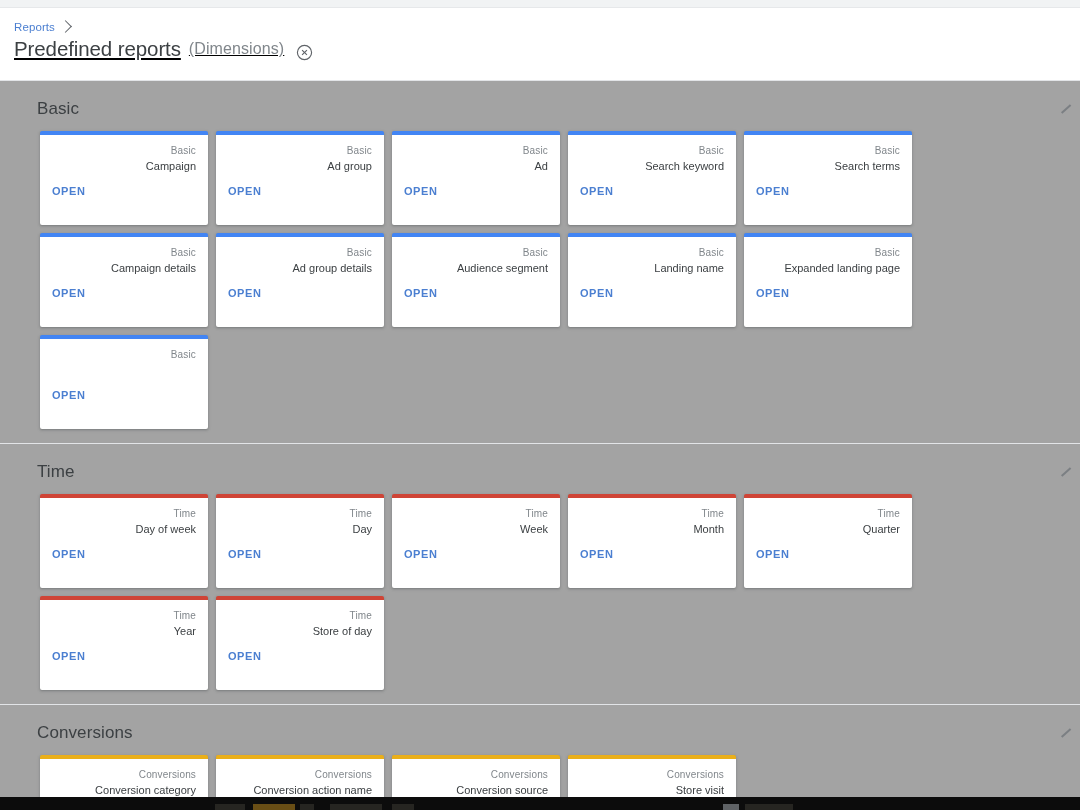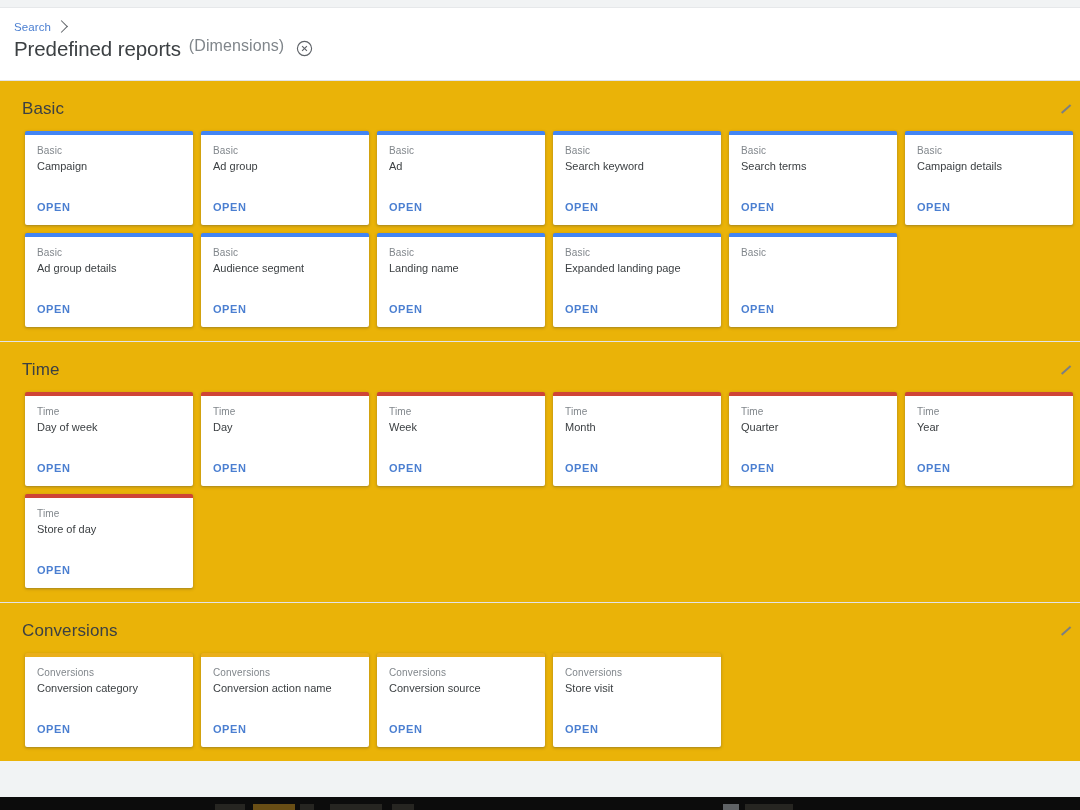--- a/index.html
+++ b/index.html
@@ -49,22 +49,23 @@
   .breadcrumb-chevron {
     display: inline-block;
     width: 9px; height: 9px;
     border-top: 1.7px solid #5f6368;
     border-right: 1.7px solid #5f6368;
     transform: rotate(45deg);
     margin-bottom: 1px;
   }
   .title-row {
     display: flex;
-    align-items: flex-start;
+    align-items: center;
     gap: 8px;
+    text-decoration: underline;
   }
   .page-title {
     font-size: 20.5px;
     color: #3c4043;
     font-weight: 400;
     letter-spacing: -0.1px;
   }
   .title-sub {
     font-size: 16px;
     color: #80868b;
@@ -75,23 +76,24 @@
     top: 3px;
     width: 17px; height: 17px;
     margin-left: 4px;
     cursor: pointer;
     flex: 0 0 auto;
   }
 
   
   .section {
     position: relative;
-    background: #eab308;
+    background: #a3a3a3;
     border-top: 1px solid #e2e4e7;
-    padding: 0 0 14px 0;
+    padding: 0 0 14px 15px;
+    text-align: right;
   }
   .section-header {
     display: flex;
     align-items: center;
     justify-content: space-between;
     padding: 18px 0 12px 22px;
   }
   .section-title {
     font-size: 17px;
     color: #3c4043;
@@ -146,21 +148,21 @@
   }
   .card-title {
     font-size: 11px;
     color: #3c4043;
     line-height: 17px;
     letter-spacing: 0;
   }
   .card-open {
     position: absolute;
     left: 12px;
-    bottom: 12px;
+    bottom: 28px;
     font-size: 11px;
     font-weight: 600;
     color: #4b7fd1;
     letter-spacing: .55px;
     cursor: pointer;
   }
 
   
   .bottom-bar {
     position: absolute;
@@ -179,21 +181,21 @@
 </style>
 </head>
 <body>
 
 <div id="page">
 
   <div class="top-strip"></div>
 
   <div class="header">
     <div class="breadcrumb">
-      <span class="breadcrumb-link">Search</span>
+      <span class="breadcrumb-link">Reports</span>
       <span class="breadcrumb-chevron"></span>
     </div>
     <div class="title-row">
       <span class="page-title">Predefined reports</span>
       <span class="title-sub">(Dimensions)</span>
       <span class="close-btn">
         <svg width="17" height="17" viewBox="0 0 24 24">
           <circle cx="12" cy="12" r="10" fill="none" stroke="#5f6368" stroke-width="1.6"></circle>
           <line x1="8.6" y1="8.6" x2="15.4" y2="15.4" stroke="#5f6368" stroke-width="1.6"></line>
           <line x1="15.4" y1="8.6" x2="8.6" y2="15.4" stroke="#5f6368" stroke-width="1.6"></line>

